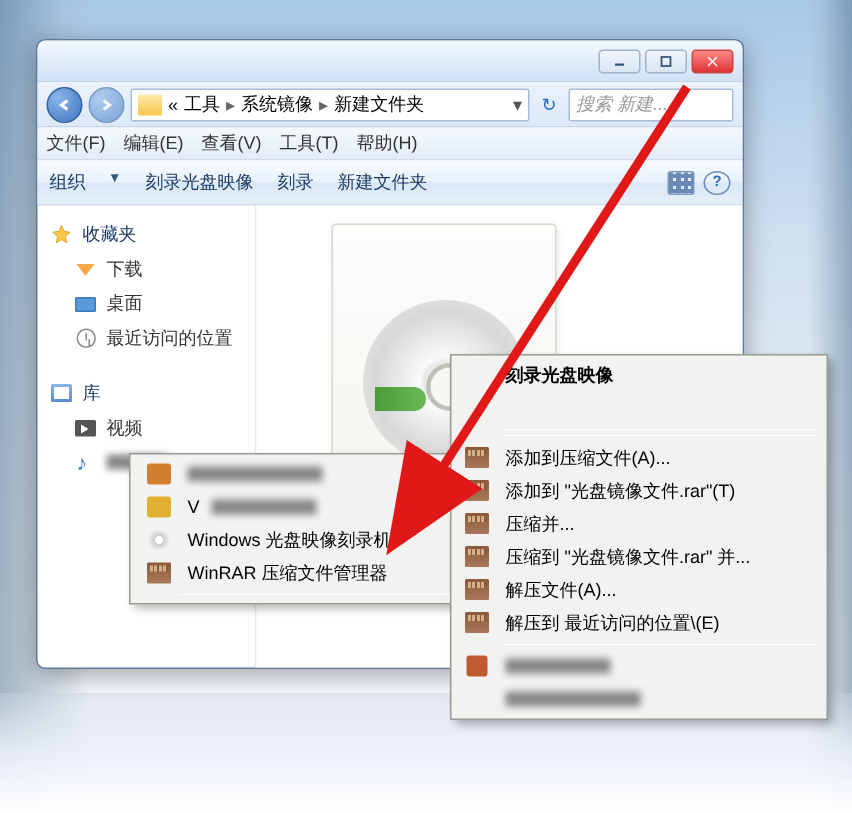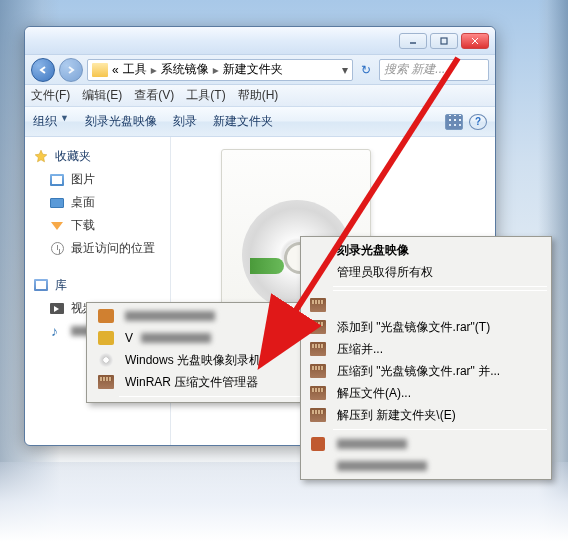--- a/index.html
+++ b/index.html
@@ -20,21 +20,21 @@
 .navarrow svg{stroke:#fff;stroke-width:2;fill:none}
 .crumbbar{flex:1;height:22px;background:#fff;border:1px solid #a8bdd8;border-radius:2px;display:flex;align-items:center;padding:0 4px;gap:4px}
 .crumb-folder{width:16px;height:14px;background:linear-gradient(180deg,#ffe9a8,#f6c54d);border-radius:1px}
 .crumb-sep{color:#666}
 .searchbox{width:110px;height:22px;background:#fff;border:1px solid #a8bdd8;border-radius:2px;display:flex;align-items:center;padding:0 4px;color:#999;font-style:italic}
 .refresh{width:18px;height:18px;display:flex;align-items:center;justify-content:center;color:#2a6ec4;cursor:pointer}
 
 .menubar{height:22px;background:linear-gradient(180deg,#f4f8fd,#e3edf8);border-bottom:1px solid #cddcee;display:flex;align-items:center;padding:4px 6px;gap:12px}
 .menubar span{color:#333;cursor:pointer}
 .toolbar{height:30px;background:linear-gradient(180deg,#f7fbff 0%,#e9f2fb 48%,#dae8f6 52%,#e5eff9 100%);border-bottom:1px solid #cddcee;display:flex;align-items:center;padding:0 8px;gap:16px;color:#1a3a66}
-.toolbar span{cursor:pointer;display:flex;gap:3px}
+.toolbar span{cursor:pointer;display:flex;gap:15px}
 .tb-chev{font-size:9px;color:#3a5a80}
 .toolbar-right{margin-left:auto;display:flex;gap:6px}
 .view-tile{width:18px;height:16px;background:repeating-linear-gradient(90deg,#6a8ab5 0 3px,transparent 3px 5px),repeating-linear-gradient(0deg,#6a8ab5 0 3px,transparent 3px 5px);border:1px solid #7a9ac0;border-radius:2px;cursor:pointer}
 .view-help{width:18px;height:16px;border:1px solid #6a8ab5;border-radius:50%;display:flex;align-items:center;justify-content:center;color:#2a6ec4;font-weight:bold;cursor:pointer;font-size:10px}
 
 .body{display:flex;height:308px}
 .sidebar{width:146px;border-right:1px solid #e3e9f0;padding:8px 2px;overflow:hidden}
 .sb-header{display:flex;align-items:flex-start;gap:6px;padding:3px 6px;color:#1a3a66;cursor:pointer}
 .sb-item{display:flex;align-items:center;gap:6px;padding:3px 6px 3px 22px;color:#333;cursor:pointer}
 .ico{width:16px;height:16px;flex-shrink:0;display:flex;align-items:center;justify-content:center}
@@ -156,35 +156,29 @@
       <div class="sb-header">
         <span class="ico ico-star">
             <svg width="14" height="14" viewBox="0 0 24 24">
               <path d="M12 2l2.9 6.9L22 10l-5.5 4.8L18 22l-6-3.5L6 22l1.5-7.2L2 10l7.1-1.1z"></path>
             </svg>
           </span>
         <span>收藏夹</span>
       </div>
       <div class="sb-item">
           <span class="ico">
-            <span class="ico-lib"></span>
-          </span>
-          <span>图片</span>
+            <span class="ico-dl"></span>
+          </span>
+          <span>下载</span>
         </div>
       <div class="sb-item">
           <span class="ico">
             <span class="ico-desk"></span>
           </span>
           <span>桌面</span>
-        </div>
-      <div class="sb-item">
-          <span class="ico">
-            <span class="ico-dl"></span>
-          </span>
-          <span>下载</span>
         </div>
       <div class="sb-item">
           <span class="ico">
             <span class="ico-recent"></span>
           </span>
           <span>最近访问的位置</span>
         </div>
       <div style="height:14px"></div>
       <div class="sb-header">
         <span class="ico">
@@ -244,28 +238,28 @@
   <div class="ctx-sep"></div>
 </div>
 
 <div class="ctx ctx2">
   <div class="ctx-row ctx-bold">
       <span class="ctx-ico"></span>
       <span>刻录光盘映像</span>
     </div>
   <div class="ctx-row">
       <span class="ctx-ico"></span>
-      <span>管理员取得所有权</span>
     </div>
   <div class="ctx-sep"></div>
   <div class="ctx-sep"></div>
   <div class="ctx-row">
       <span class="ctx-ico">
         <span class="rar-ico"></span>
       </span>
+      <span>添加到压缩文件(A)...</span>
     </div>
   <div class="ctx-row">
       <span class="ctx-ico">
         <span class="rar-ico"></span>
       </span>
       <span>添加到 "光盘镜像文件.rar"(T)</span>
     </div>
   <div class="ctx-row">
       <span class="ctx-ico">
         <span class="rar-ico"></span>
@@ -281,21 +275,21 @@
   <div class="ctx-row">
       <span class="ctx-ico">
         <span class="rar-ico"></span>
       </span>
       <span>解压文件(A)...</span>
     </div>
   <div class="ctx-row">
       <span class="ctx-ico">
         <span class="rar-ico"></span>
       </span>
-      <span>解压到 新建文件夹\(E)</span>
+      <span>解压到 最近访问的位置\(E)</span>
     </div>
   <div class="ctx-sep"></div>
   <div class="ctx-row">
       <span class="ctx-ico">
         <span style="width:14px;height:14px;background:#c05a30;border-radius:2px"></span>
       </span>
       <span class="blur" style="width:70px"></span>
     </div>
   <div class="ctx-row">
       <span class="ctx-ico"></span>

